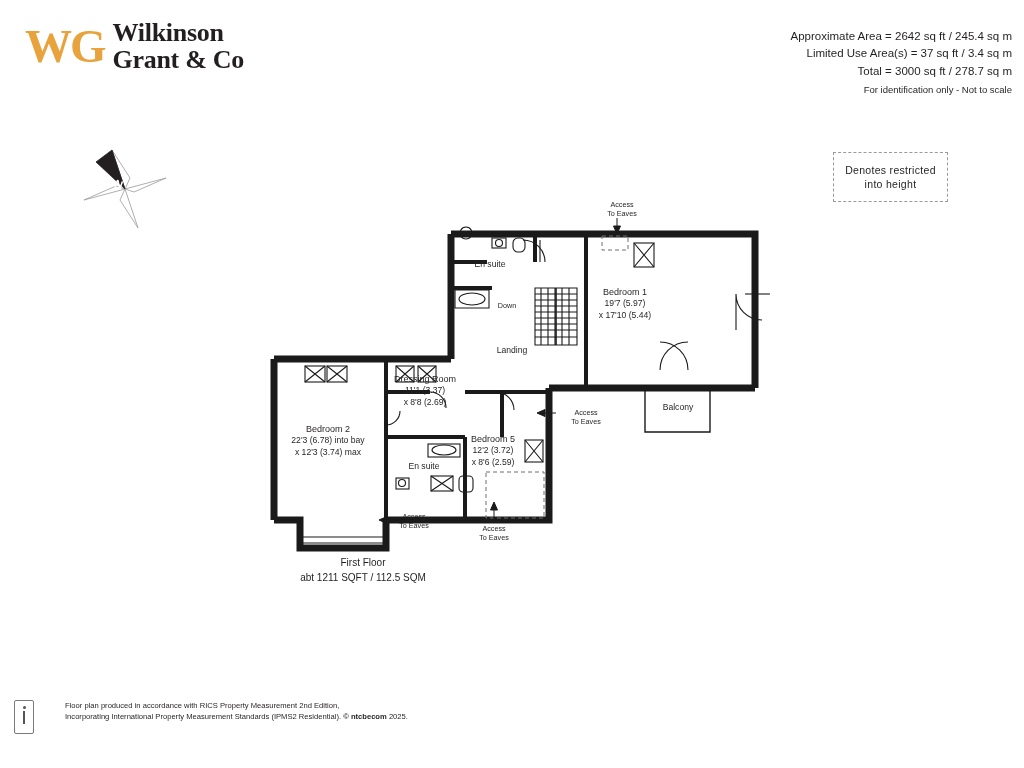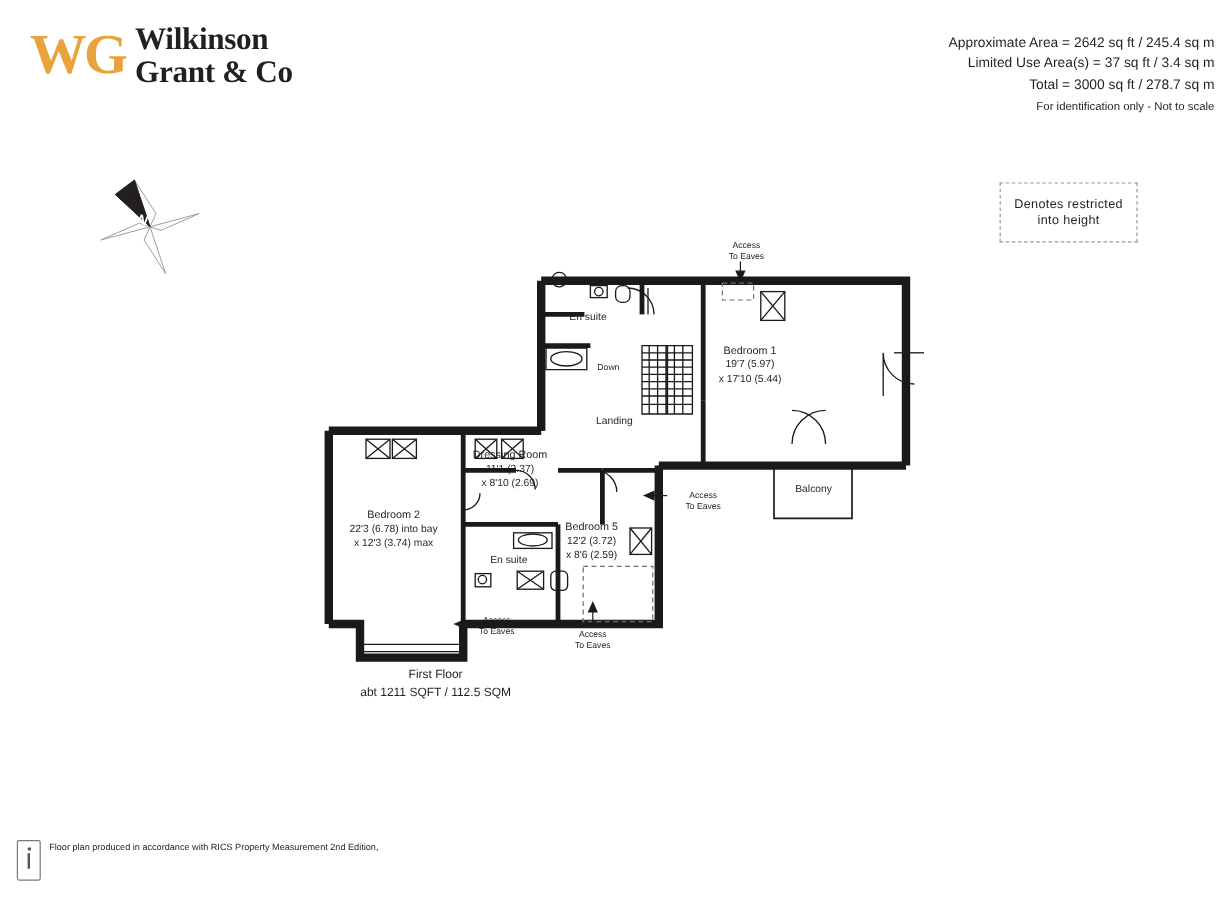--- a/index.html
+++ b/index.html
@@ -134,20 +134,21 @@
     content: "";
     position: absolute;
     left: 8px; top: 10px;
     width: 2px; height: 13px;
     background: #555;
   }
   #footer .txt {
     font-size: 7.6px;
     line-height: 1.5;
     color: #231f20;
+    margin-left: 24px;
   }
   #footer .brand { font-weight: bold; }
 </style>
 </head>
 <body>
 
 <div class="abs" id="logo">
   <span class="wg">WG</span>
   <span class="words">
     <div>Wilkinson</div>
@@ -299,21 +300,21 @@
 
 <div class="abs roomlabel" style="left:258px; top:423px; width:140px;">
   <div class="nm">Bedroom 2</div>
   <div>22'3 (6.78) into bay</div>
   <div>x 12'3 (3.74) max</div>
 </div>
 
 <div class="abs roomlabel" style="left:370px; top:373px; width:110px;">
   <div class="nm">Dressing Room</div>
   <div>11'1 (3.37)</div>
-  <div>x 8'10 (2.69)</div>
+  <div>x 8'8 (2.69)</div>
 </div>
 
 <div class="abs roomlabel" style="left:448px; top:433px; width:90px;">
   <div class="nm">Bedroom 5</div>
   <div>12'2 (3.72)</div>
   <div>x 8'6 (2.59)</div>
 </div>
 
 <div class="abs roomlabel" style="left:460px; top:259px; width:60px;">En suite</div>
 <div class="abs roomlabel" style="left:394px; top:461px; width:60px;">En suite</div>
@@ -340,14 +341,19 @@
 
 <div class="abs" id="floor-caption">
   <div>First Floor</div>
   <div>abt 1211 SQFT / 112.5 SQM</div>
 </div>
 
 <div class="abs" id="footer">
   <div class="icon"></div>
   <div class="txt">
     <div>Floor plan produced in accordance with RICS Property Measurement 2nd Edition,</div>
+    <div>
+      <span>Incorporating International Property Measurement Standards (IPMS2 Residential).</span>
+      <span class="brand">© ntcbecom</span>
+      <span>2025.</span>
+    </div>
   </div>
 </div>
 
 </body></html>

